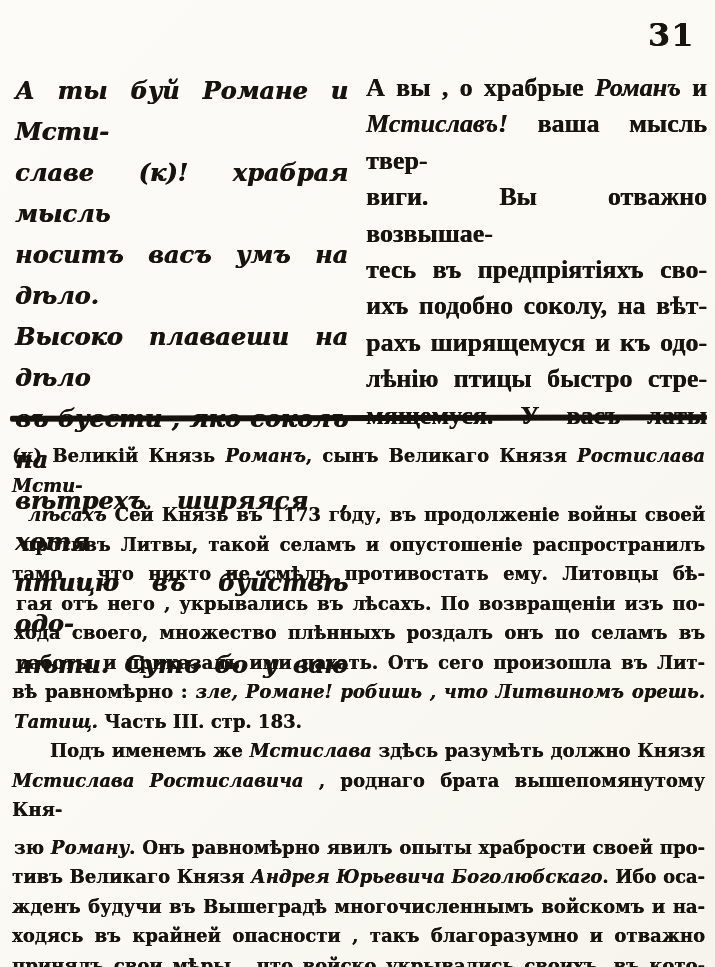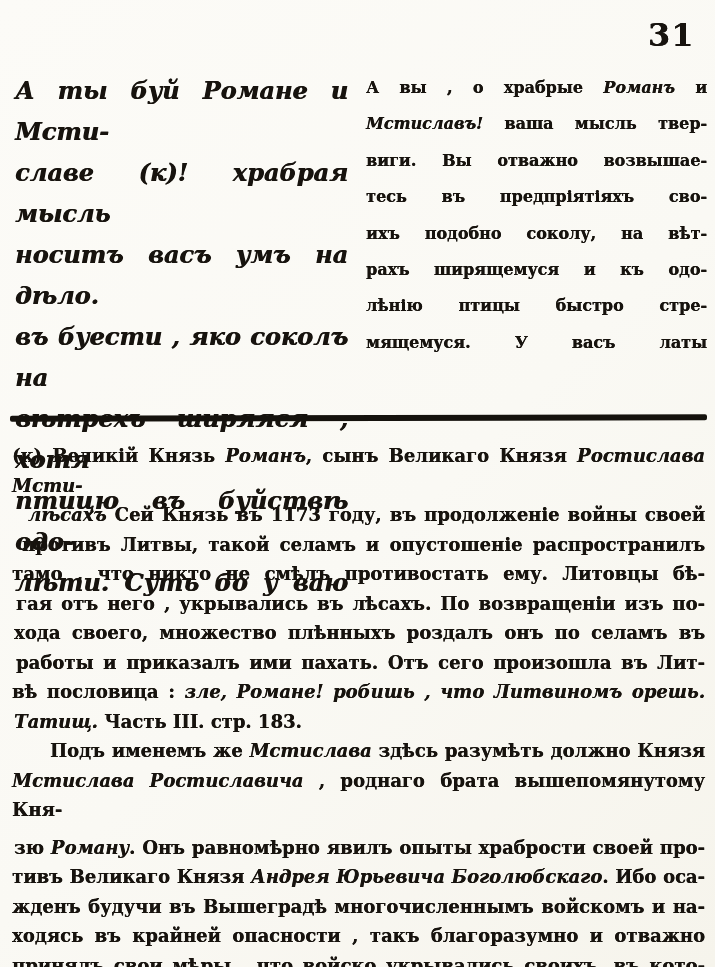--- a/index.html
+++ b/index.html
@@ -21,22 +21,23 @@
   .col{
     position:absolute;top:70px;
   }
   .col-left{
     left:15px;width:333px;
     font-size:24px;font-weight:bold;line-height:41px;
     text-shadow:.6px 0 .4px currentColor;
   }
   .col-right{
     left:366px;width:341px;
-    font-size:16px;font-weight:bold;line-height:36.4px;
+    font-size:26px;font-weight:bold;line-height:36.4px;
     text-shadow:.3px 0 .3px currentColor;
+    font-family:Liberation Serif, serif;
   }
   .rule{
     position:absolute;top:415px;left:10px;width:697px;height:6px;
     background:#15120d;border-radius:2px;
     transform:rotate(-0.12deg);
   }
   .footnotes{
     position:absolute;top:441px;left:12px;width:693px;
     font-size:18px;font-weight:bold;line-height:29.5px;
     text-shadow:.25px 0 .25px currentColor;
@@ -58,20 +59,21 @@
 <body>
 
 <div class="page">
 
   <div class="page-number">31</div>
 
   <div class="col col-left">
       <div class="tline"><span class="it">А ты буй Романе и Мсти-</span></div>
       <div class="tline"><span class="it">славе (к)! храбрая мысль</span></div>
       <div class="tline"><span class="it">носитъ васъ умъ на дѣло.</span></div>
+      <div class="tline"><span class="it">Высоко плаваеши на дѣло</span></div>
       <div class="tline"><span class="it">въ буести , яко соколъ на</span></div>
       <div class="tline"><span class="it">вѣтрехъ ширяяся , хотя</span></div>
       <div class="tline"><span class="it">птицю въ буйствѣ одо-</span></div>
       <div class="tline"><span class="it">лѣти.  Суть  бо  у  ваю</span></div>
     </div>
 
   <div class="col col-right">
       <div class="tline"><span>А вы , о храбрые </span><span class="it">Романъ</span><span> и</span></div>
       <div class="tline"><span class="it">Мстиславъ!</span><span> ваша мысль твер-</span></div>
       <div class="tline"><span>виги. Вы отважно возвышае-</span></div>
@@ -86,21 +88,21 @@
 
   <div class="footnotes">
     <div>
         <div class="tline"><span>(к) Великій Князь </span><span class="it">Романъ</span><span>, сынъ Великаго Князя </span><span class="it">Ростислава Мсти-</span></div>
         <div class="tline" style="padding-left: 16px;"><span class="it">лѣсахъ</span><span>  Сей Князь въ 1173 году, въ продолженіе войны своей</span></div>
         <div class="tline" style="padding-left: 10px;"><span>противъ Литвы, такой селамъ и опустошеніе распространилъ</span></div>
         <div class="tline"><span>тамо , что никто  не смѣлъ противостать ему. Литовцы бѣ-</span></div>
         <div class="tline" style="padding-left: 4px;"><span>гая отъ него , укрывались въ лѣсахъ. По возвращеніи  изъ по-</span></div>
         <div class="tline" style="padding-left: 2px;"><span>хода своего,  множество  плѣнныхъ  роздалъ  онъ  по селамъ въ</span></div>
         <div class="tline" style="padding-left: 4px;"><span>работы и приказалъ ими пахать. Отъ  сего  произошла  въ Лит-</span></div>
-        <div class="tline"><span>вѣ пословица :  </span><span class="it">зле, Романе! робишь , что Литвиномъ орешь.</span></div>
+        <div class="tline"><span>вѣ равномѣрно :  </span><span class="it">зле, Романе! робишь , что Литвиномъ орешь.</span></div>
         <div class="tline nojust" style="padding-left: 2px;"><span class="it">Татищ.</span><span> Часть III. стр. 183.</span></div>
       </div>
     <div>
         <div class="tline" style="padding-left: 38px;"><span>Подъ именемъ же </span><span class="it">Мстислава</span><span> здѣсь разумѣть должно Князя</span></div>
         <div class="tline"><span class="it">Мстислава Ростиславича</span><span> , роднаго брата вышепомянутому Кня-</span></div>
         <div class="tline" style="padding-left: 2px; margin-top: 8px;"><span>зю </span><span class="it">Роману</span><span>. Онъ равномѣрно явилъ опыты храбрости своей про-</span></div>
         <div class="tline"><span>тивъ Великаго Князя  </span><span class="it">Андрея Юрьевича Боголюбскаго</span><span>. Ибо оса-</span></div>
         <div class="tline"><span>жденъ будучи въ Вышеградѣ многочисленнымъ войскомъ  и на-</span></div>
         <div class="tline"><span>ходясь въ крайней опасности ,  такъ благоразумно  и отважно</span></div>
         <div class="tline"><span>принялъ свои мѣры , что войско укрывались своихъ, въ кото-</span></div>

